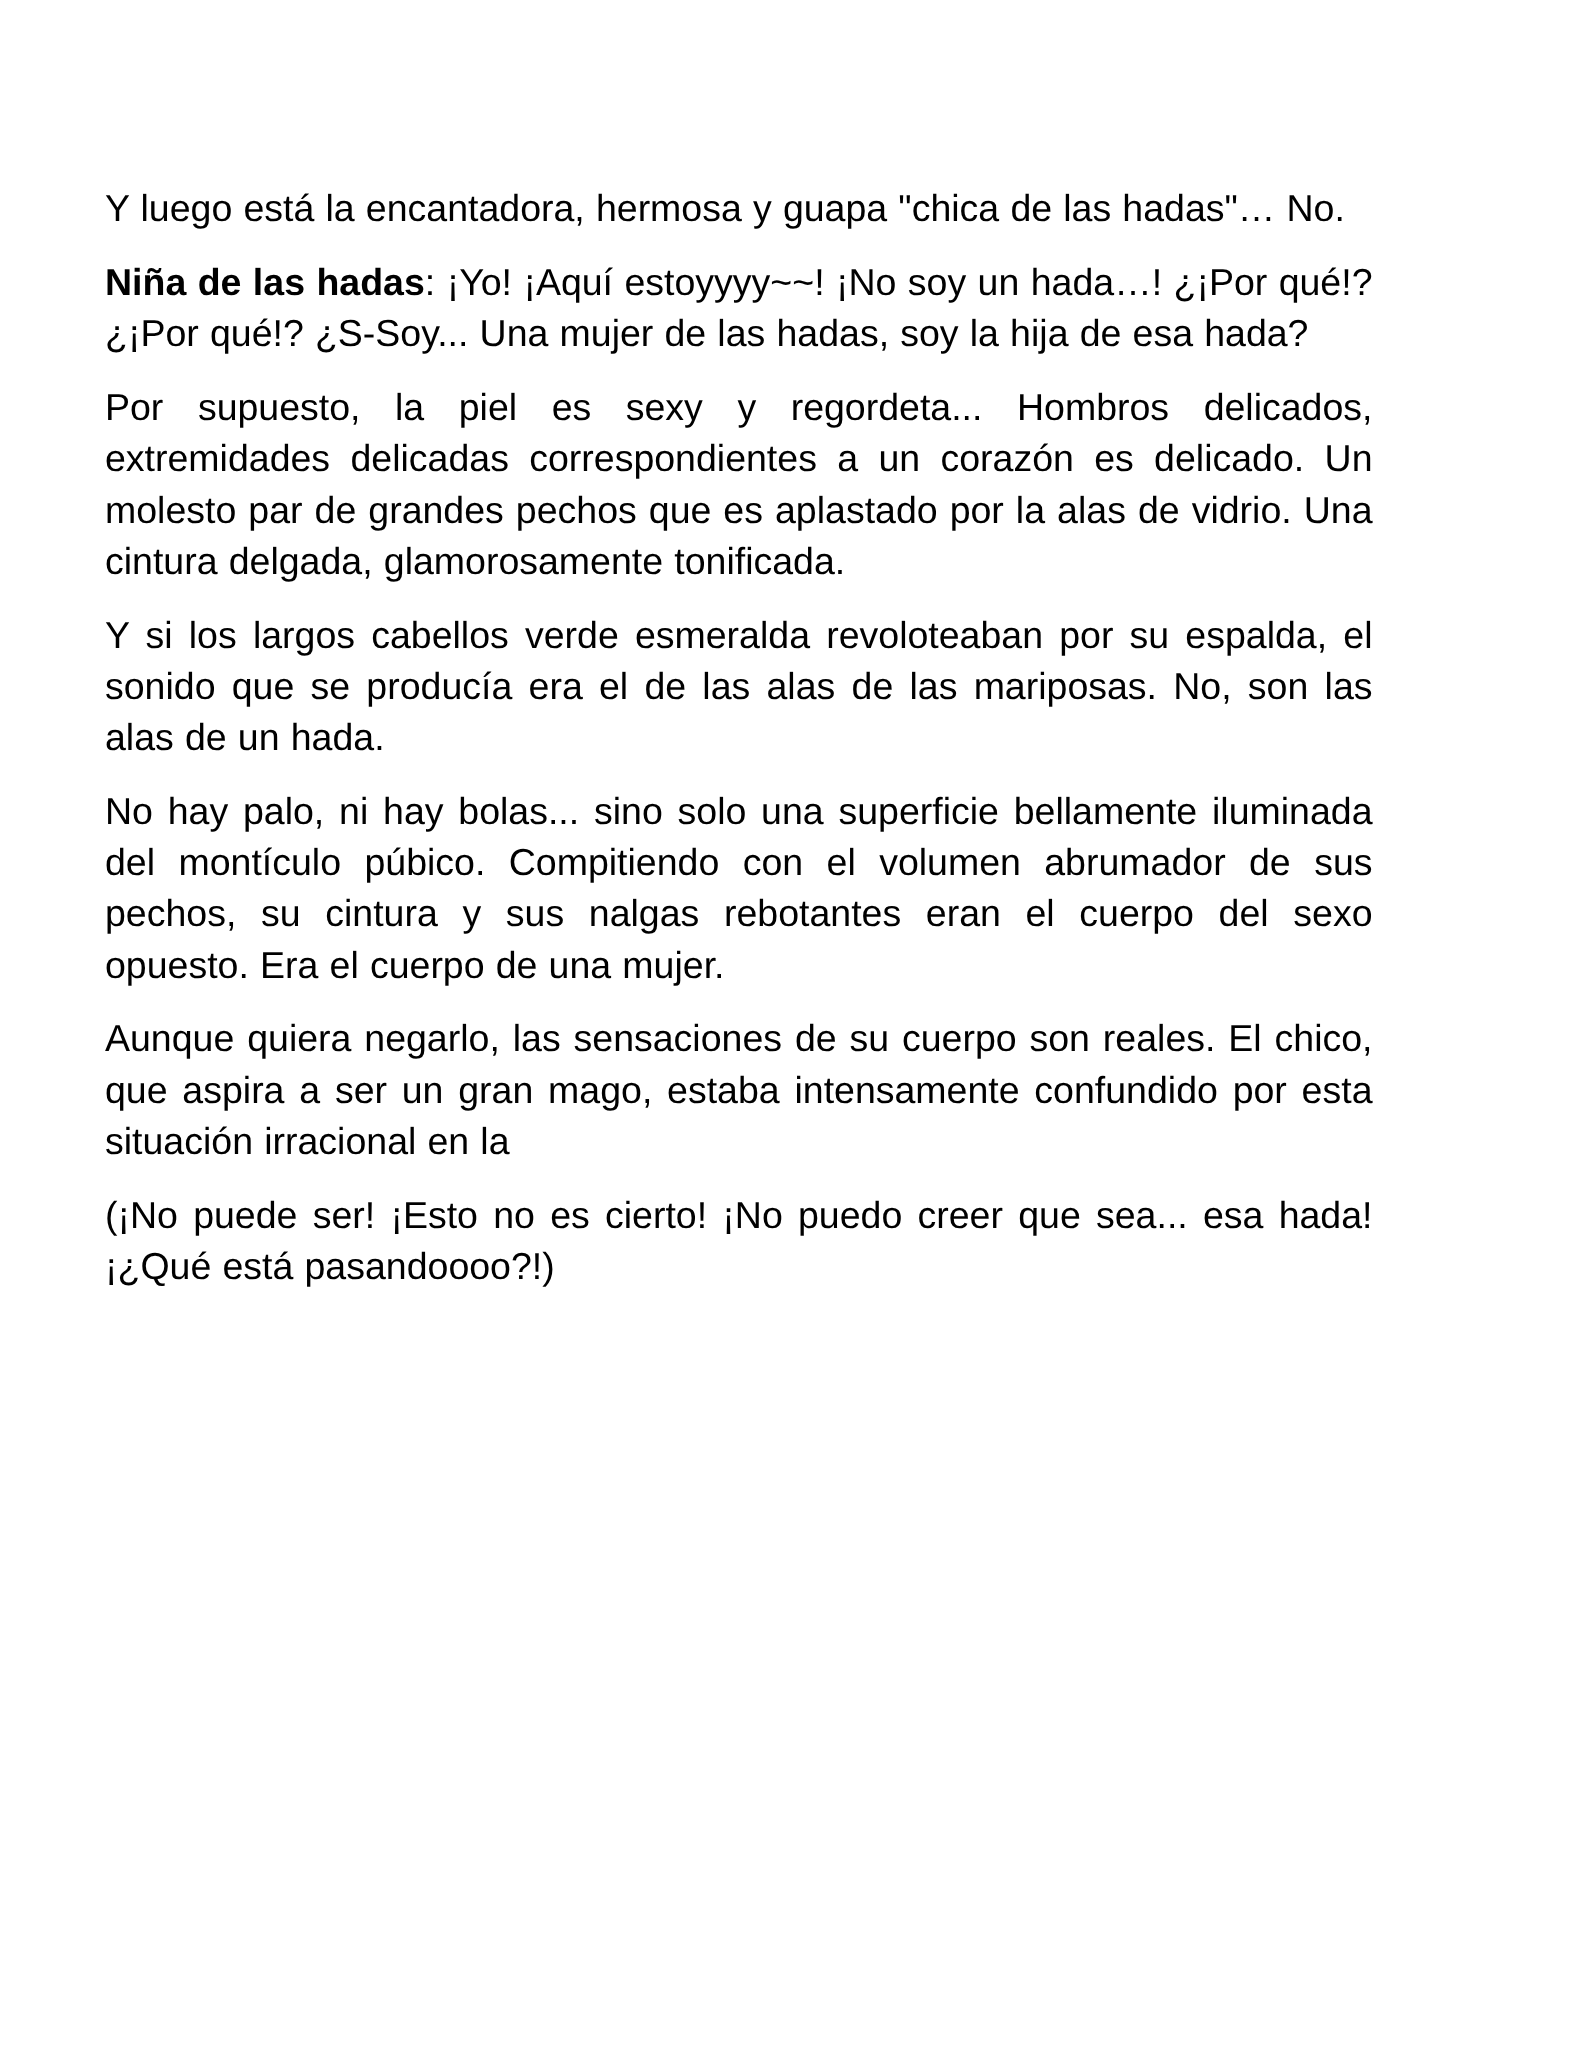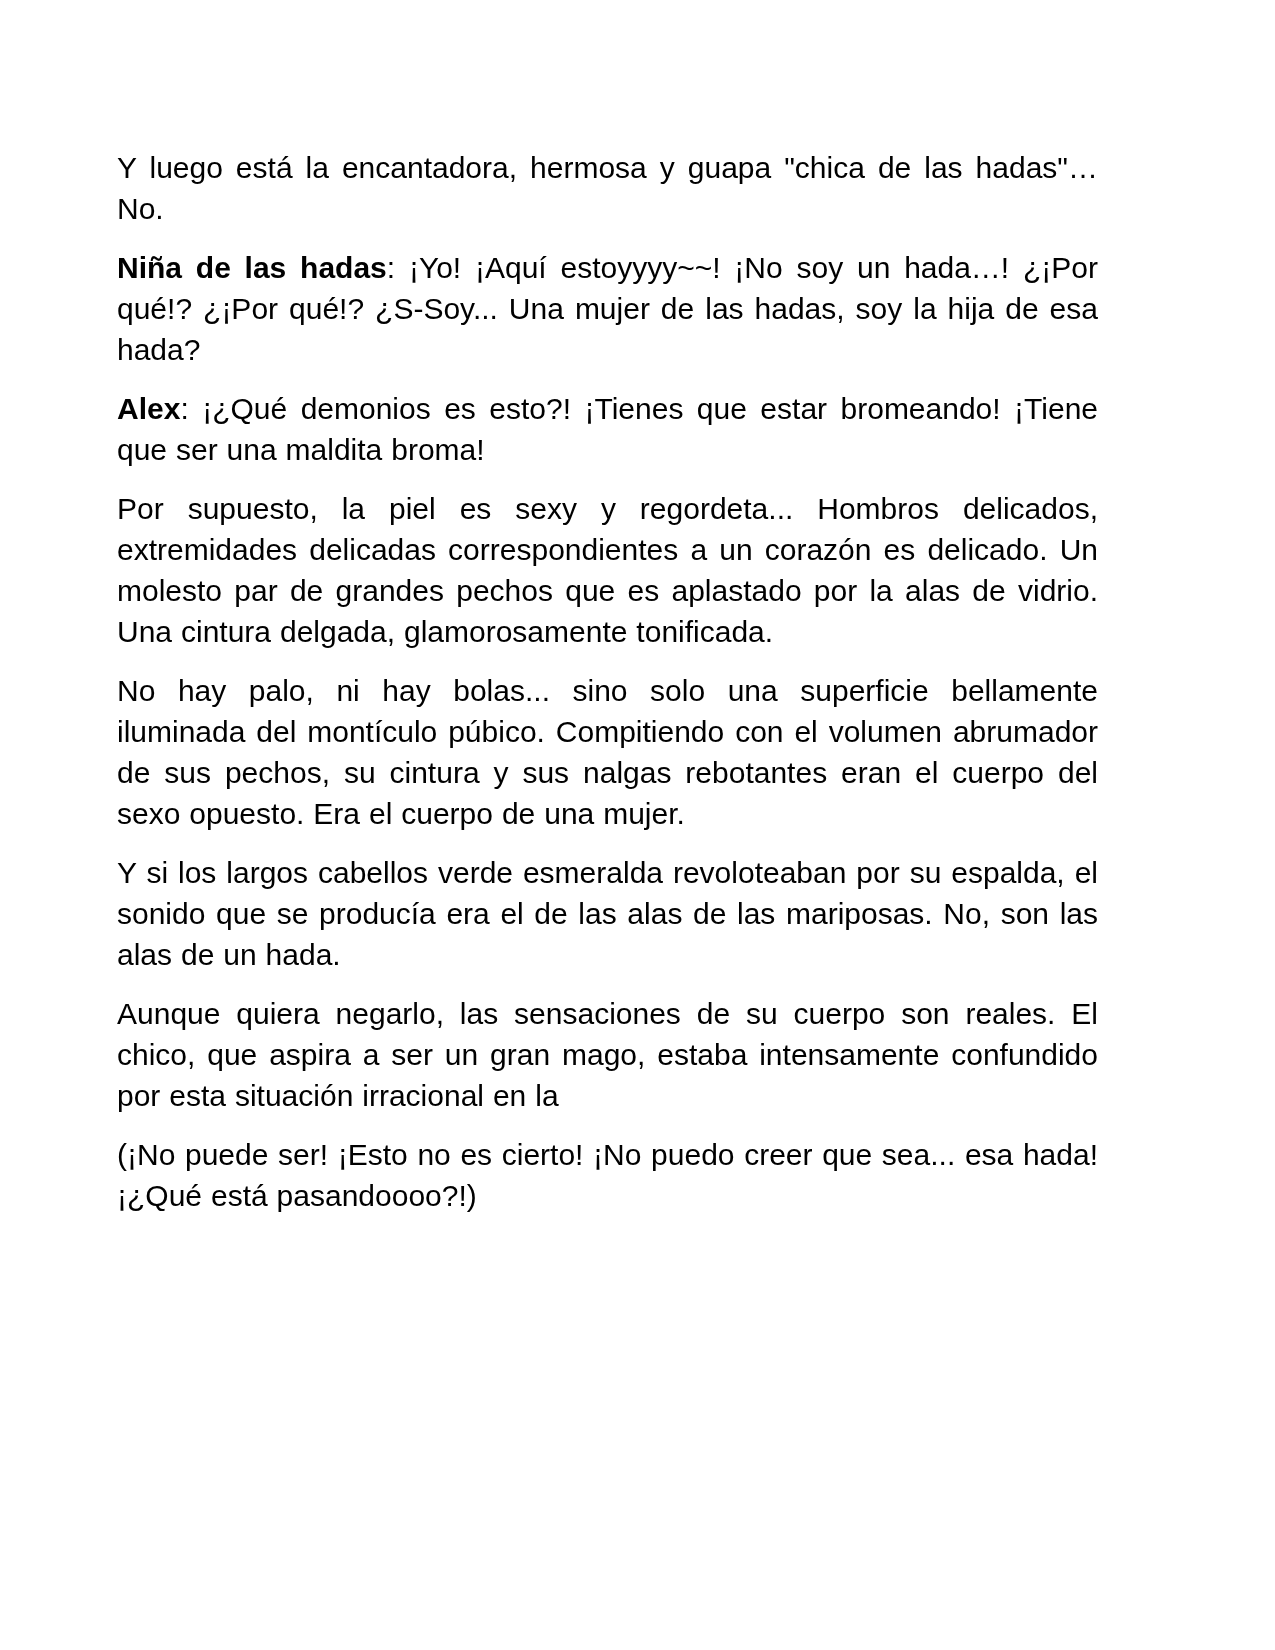--- a/index.html
+++ b/index.html
@@ -9,21 +9,21 @@
     body {
       width: 1275px;
       height: 1650px;
       background: #ffffff;
       overflow: hidden;
     }
     .page {
       box-sizing: border-box;
       width: 1275px;
       height: 1266px;
-      padding: 147px 177px 40px 117px;
+      padding: 147px 177px 40px 84px;
       background: #ffffff;
     }
     .para {
       margin: 0 0 18px 0;
       font-family: "Liberation Sans", "DejaVu Sans", sans-serif;
       font-size: 30px;
       line-height: 41px;
       color: #000000;
       text-align: justify;
       text-align-last: left;
@@ -32,20 +32,19 @@
     .run { font-weight: normal; }
     .run.bold { font-weight: bold; }
   </style>
 </head>
 <body>
 
 <main class="page">
   <section id="doc-body">
       <p class="para"><span class="run">Y luego está la encantadora, hermosa y guapa "chica de las hadas"… No.</span></p>
       <p class="para"><span class="run bold">Niña de las hadas</span><span class="run">: ¡Yo! ¡Aquí estoyyyy~~! ¡No soy un hada…! ¿¡Por qué!? ¿¡Por qué!? ¿S-Soy... Una mujer de las hadas, soy la hija de esa hada?</span></p>
-      <p class="para"><span class="run bold">Alex</span><span class="run">: ¡¿Qué demonios es esto?! ¡Tienes que estar bromeando! ¡Tiene que ser una maldita broma!</span></p>
       <p class="para"><span class="run">Por supuesto, la piel es sexy y regordeta... Hombros delicados, extremidades delicadas correspondientes a un corazón es delicado. Un molesto par de grandes pechos que es aplastado por la alas de vidrio. Una cintura delgada, glamorosamente tonificada.</span></p>
+      <p class="para"><span class="run">Y si los largos cabellos verde esmeralda revoloteaban por su espalda, el sonido que se producía era el de las alas de las mariposas. No, son las alas de un hada.</span></p>
       <p class="para"><span class="run">No hay palo, ni hay bolas... sino solo una superficie bellamente iluminada del montículo púbico. Compitiendo con el volumen abrumador de sus pechos, su cintura y sus nalgas rebotantes eran el cuerpo del sexo opuesto. Era el cuerpo de una mujer.</span></p>
-      <p class="para"><span class="run">Y si los largos cabellos verde esmeralda revoloteaban por su espalda, el sonido que se producía era el de las alas de las mariposas. No, son las alas de un hada.</span></p>
       <p class="para"><span class="run">Aunque quiera negarlo, las sensaciones de su cuerpo son reales. El chico, que aspira a ser un gran mago, estaba intensamente confundido por esta situación irracional en la</span></p>
       <p class="para"><span class="run">(¡No puede ser! ¡Esto no es cierto! ¡No puedo creer que sea... esa hada! ¡¿Qué está pasandoooo?!)</span></p>
     </section>
 </main>
 
 </body></html>

